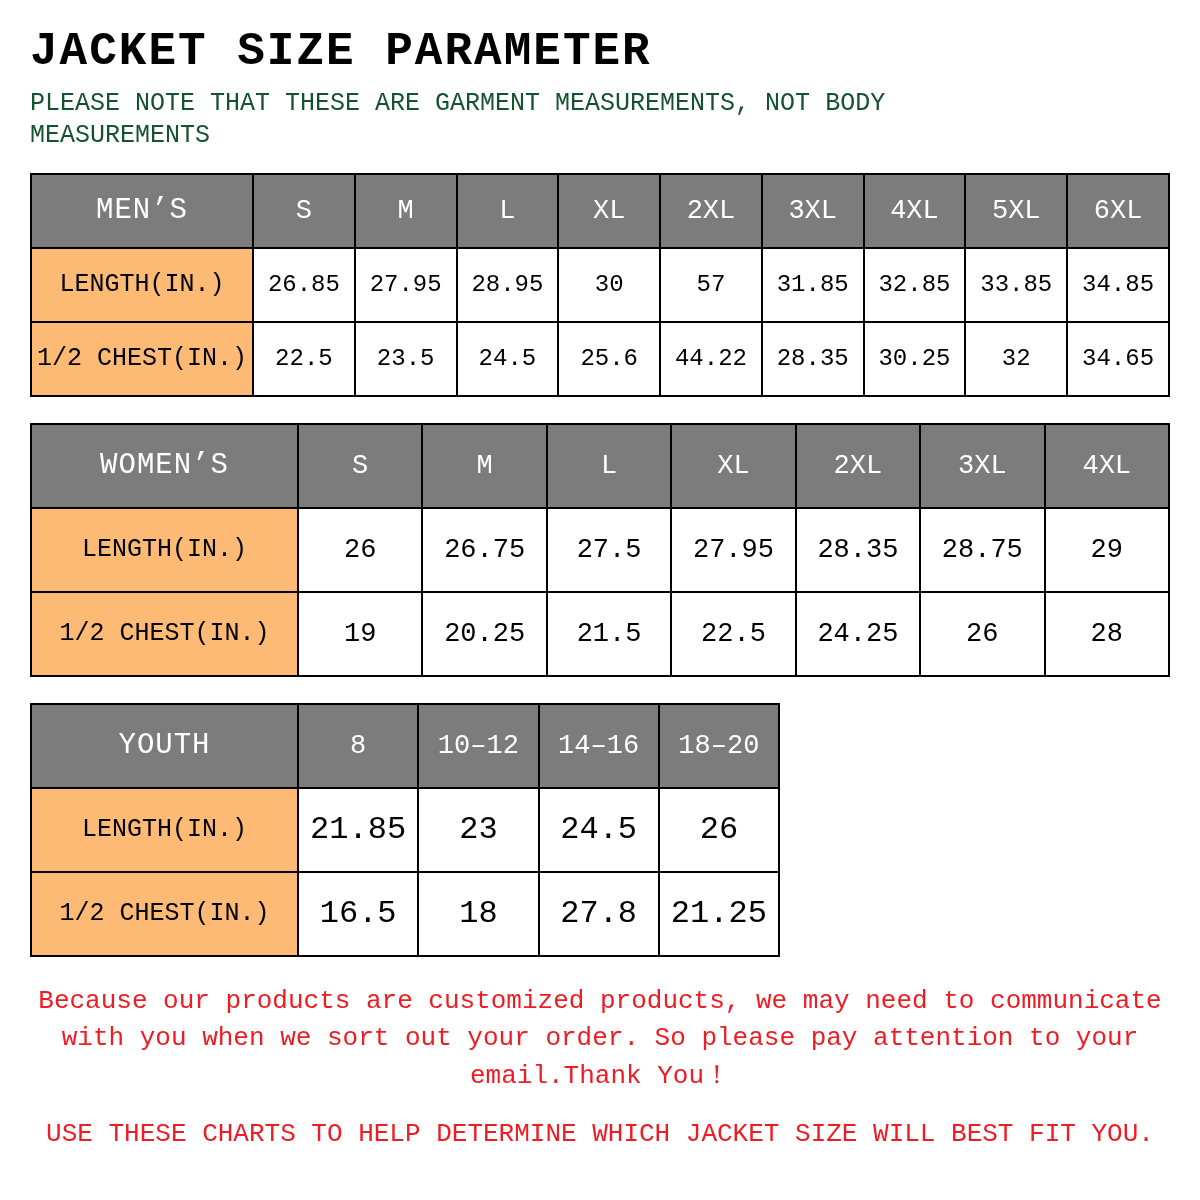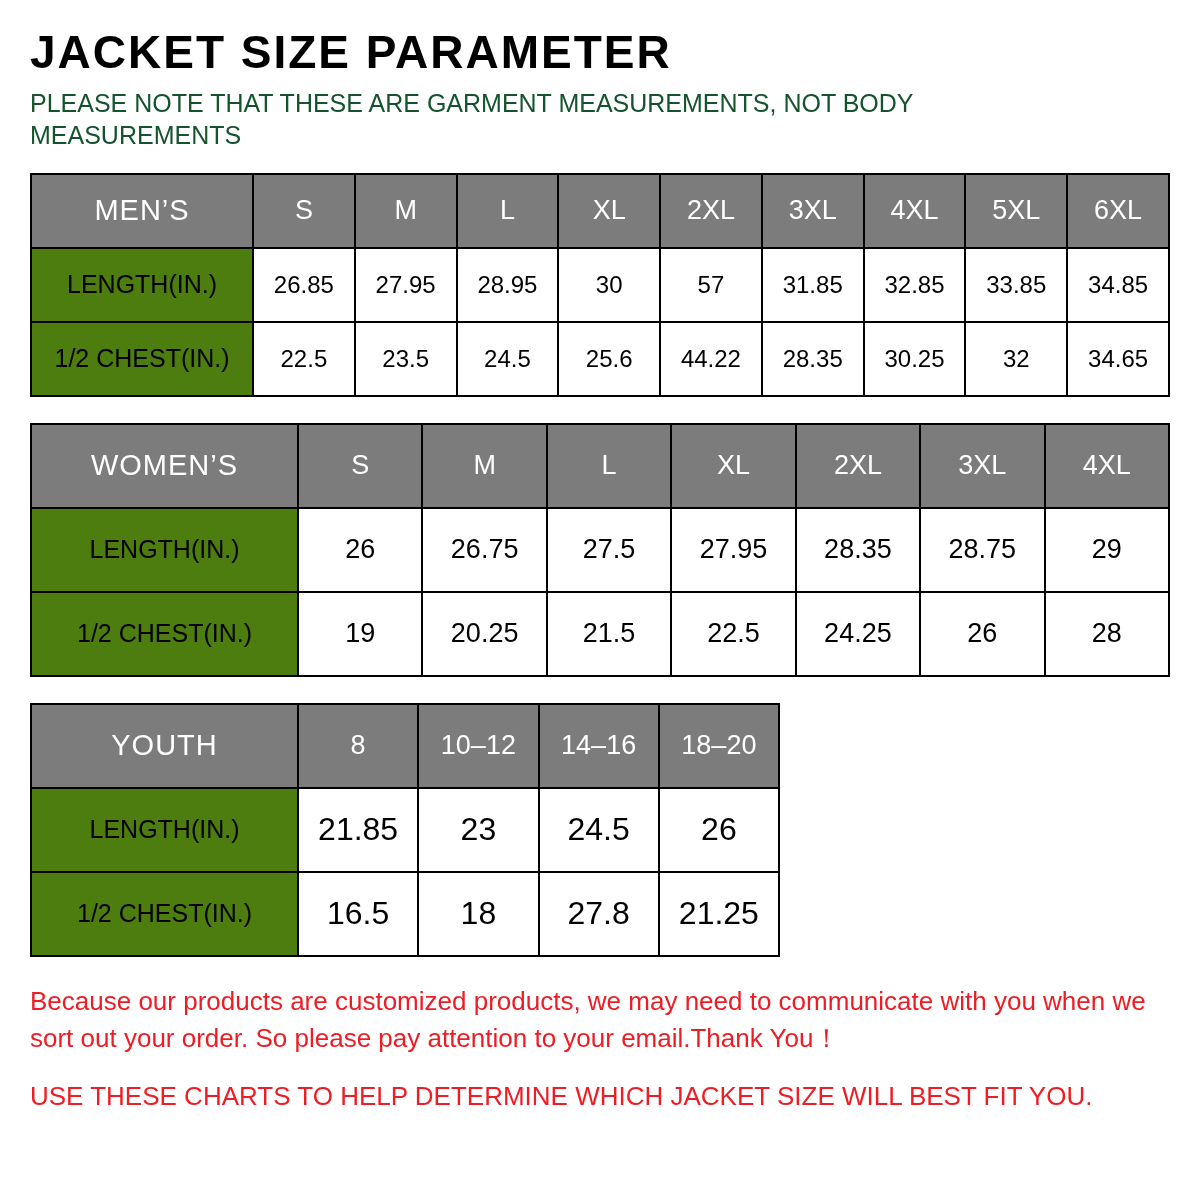--- a/index.html
+++ b/index.html
@@ -12,20 +12,21 @@
     height: 1200px;
     font-family: "Liberation Sans", sans-serif;
     color: #000000;
     overflow: hidden;
   }
   .page {
     box-sizing: border-box;
     width: 1200px;
     height: 1200px;
     padding: 28px 30px 10px 30px;
+    font-family: Liberation Mono, monospace;
   }
   .title {
     font-size: 46px;
     font-weight: bold;
     letter-spacing: 2px;
     margin: 0 0 12px 0;
     line-height: 1.05;
   }
   .note {
     color: #14532d;
@@ -51,21 +52,21 @@
     background: #7c7c7c;
     color: #ffffff;
     font-size: 27px;
   }
   table.size thead td.label {
     font-size: 29px;
     letter-spacing: 1px;
   }
   table.size tbody td.label {
     font-size: 25px;
-    background: #4d7c0f;
+    background: #fdba74;
   }
   
   .men { width: 1140px; }
   .men thead td { height: 72px; margin-left: 10px; }
   .men tbody td { height: 72px; }
   
   .women { width: 1140px; }
   .women thead td { height: 82px; font-size: 30px; }
   .women thead td.label { font-size: 30px; }
   .women tbody td { height: 82px; font-size: 27px; }
@@ -76,21 +77,21 @@
   .youth thead td.label { font-size: 30px; margin-top: 6px; }
   .youth tbody td { height: 82px; font-size: 32px; }
   .youth tbody td.label { font-size: 27px; }
 
   .footer {
     color: #ee1c24;
     font-size: 26px;
     line-height: 1.45;
     margin-top: 20px;
   }
-  .footer p { margin: 0 0 20px 0; }
+  .footer p { margin: 0 0 20px 0; text-align: center; }
   .footer p.last { margin-bottom: 12px; }
 </style>
 </head>
 <body>
 
 <div class="page">
 
   <h1 class="title">JACKET SIZE PARAMETER</h1>
 
   <p class="note">PLEASE NOTE THAT THESE ARE GARMENT MEASUREMENTS, NOT BODY MEASUREMENTS</p>

